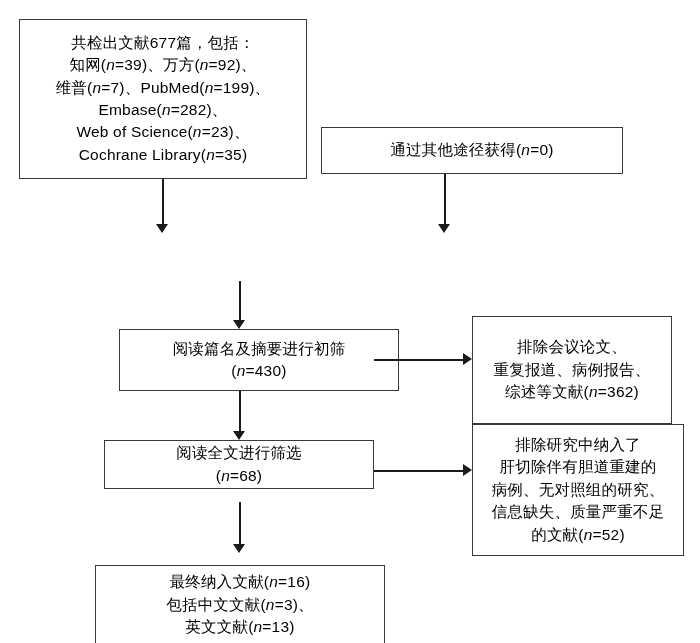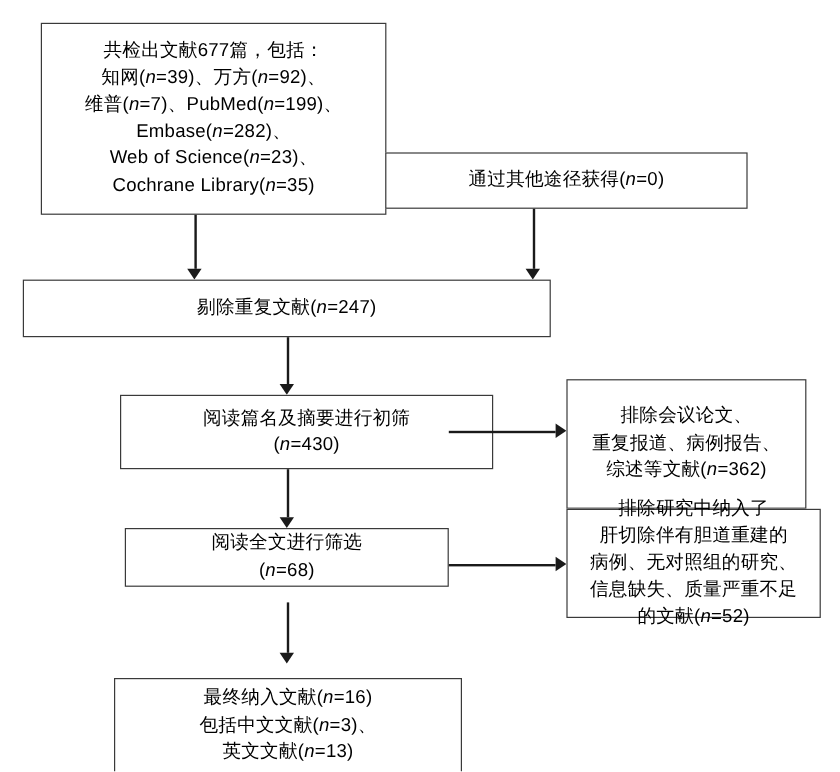--- a/index.html
+++ b/index.html
@@ -32,28 +32,28 @@
     font-size: 15.5px;
     line-height: 1.45;
     letter-spacing: 0.2px;
     white-space: pre-line;
     padding: 0 6px;
   }
   .node-text .it {
     font-style: italic;
   }
   
-  #box-sources    { left: 34px;  top: 19px;  width: 288px; height: 160px; }
+  #box-sources    { left: 19px;  top: 19px;  width: 288px; height: 160px; }
   #box-other      { left: 321px; top: 127px; width: 302px; height: 47px; }
   #box-dedup      { left: 19px;  top: 233px; width: 440px; height: 48px; }
-  #box-screen     { left: 100px; top: 329px; width: 311px; height: 62px; }
+  #box-screen     { left: 119px; top: 329px; width: 280px; height: 62px; }
   #box-fulltext   { left: 104px; top: 440px; width: 270px; height: 49px; }
   #box-included   { left: 95px;  top: 553px; width: 290px; height: 80px; margin-top: 12px; }
   #box-exclude-1  { left: 472px; top: 316px; width: 200px; height: 108px; }
-  #box-exclude-2  { left: 472px; top: 424px; width: 212px; height: 91px; }
+  #box-exclude-2  { left: 472px; top: 424px; width: 212px; height: 132px; }
 
   
   .line-v {
     position: absolute;
     width: 1.6px;
     background: #1a1a1a;
   }
   .line-h {
     position: absolute;
     height: 1.6px;
@@ -91,23 +91,20 @@
   <div class="node" id="box-other">
     <div class="node-text">通过其他途径获得(<span class="it">n</span>=0)</div>
   </div>
 
   <div class="line-v" style="left:162px; top:179px; height:45px;"></div>
   <div class="arrow-down" style="left:156px; top:224px;"></div>
 
   <div class="line-v" style="left:444px; top:174px; height:50px;"></div>
   <div class="arrow-down" style="left:438px; top:224px;"></div>
 
-  <div class="node" id="box-dedup">
-    <div class="node-text">剔除重复文献(<span class="it">n</span>=247)</div>
-  </div>
 
   <div class="line-v" style="left:239px; top:281px; height:39px;"></div>
   <div class="arrow-down" style="left:233px; top:320px;"></div>
 
   <div class="node" id="box-screen">
     <div class="node-text">阅读篇名及摘要进行初筛
 (<span class="it">n</span>=430)</div>
   </div>
 
   <div class="line-h" style="left:374px; top:359px; width:89px;"></div>

